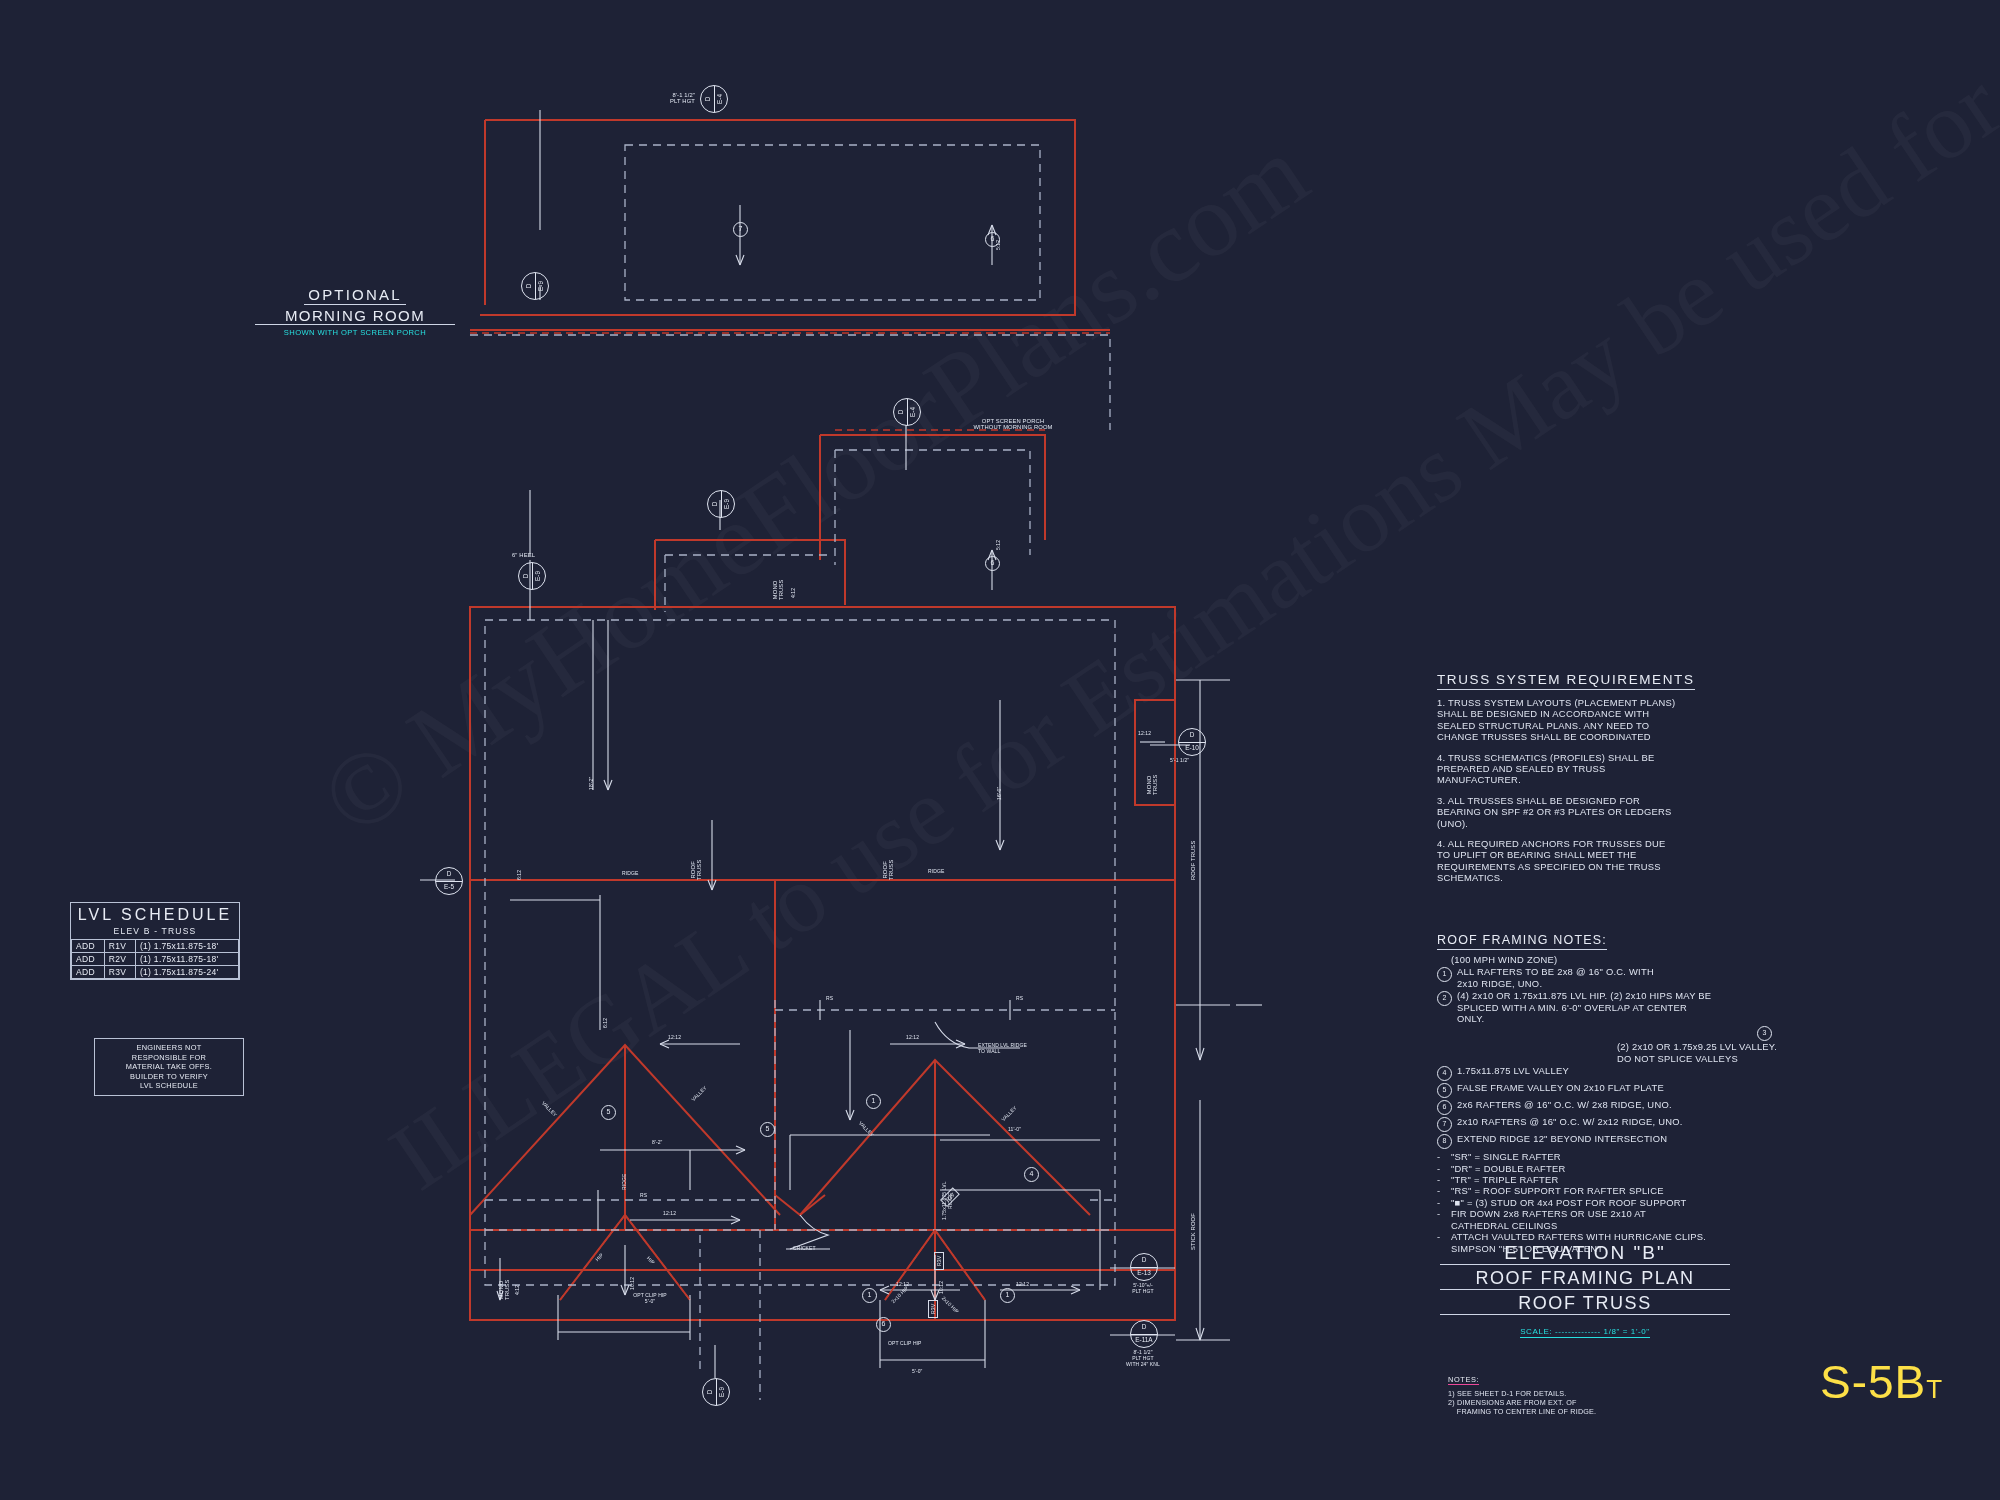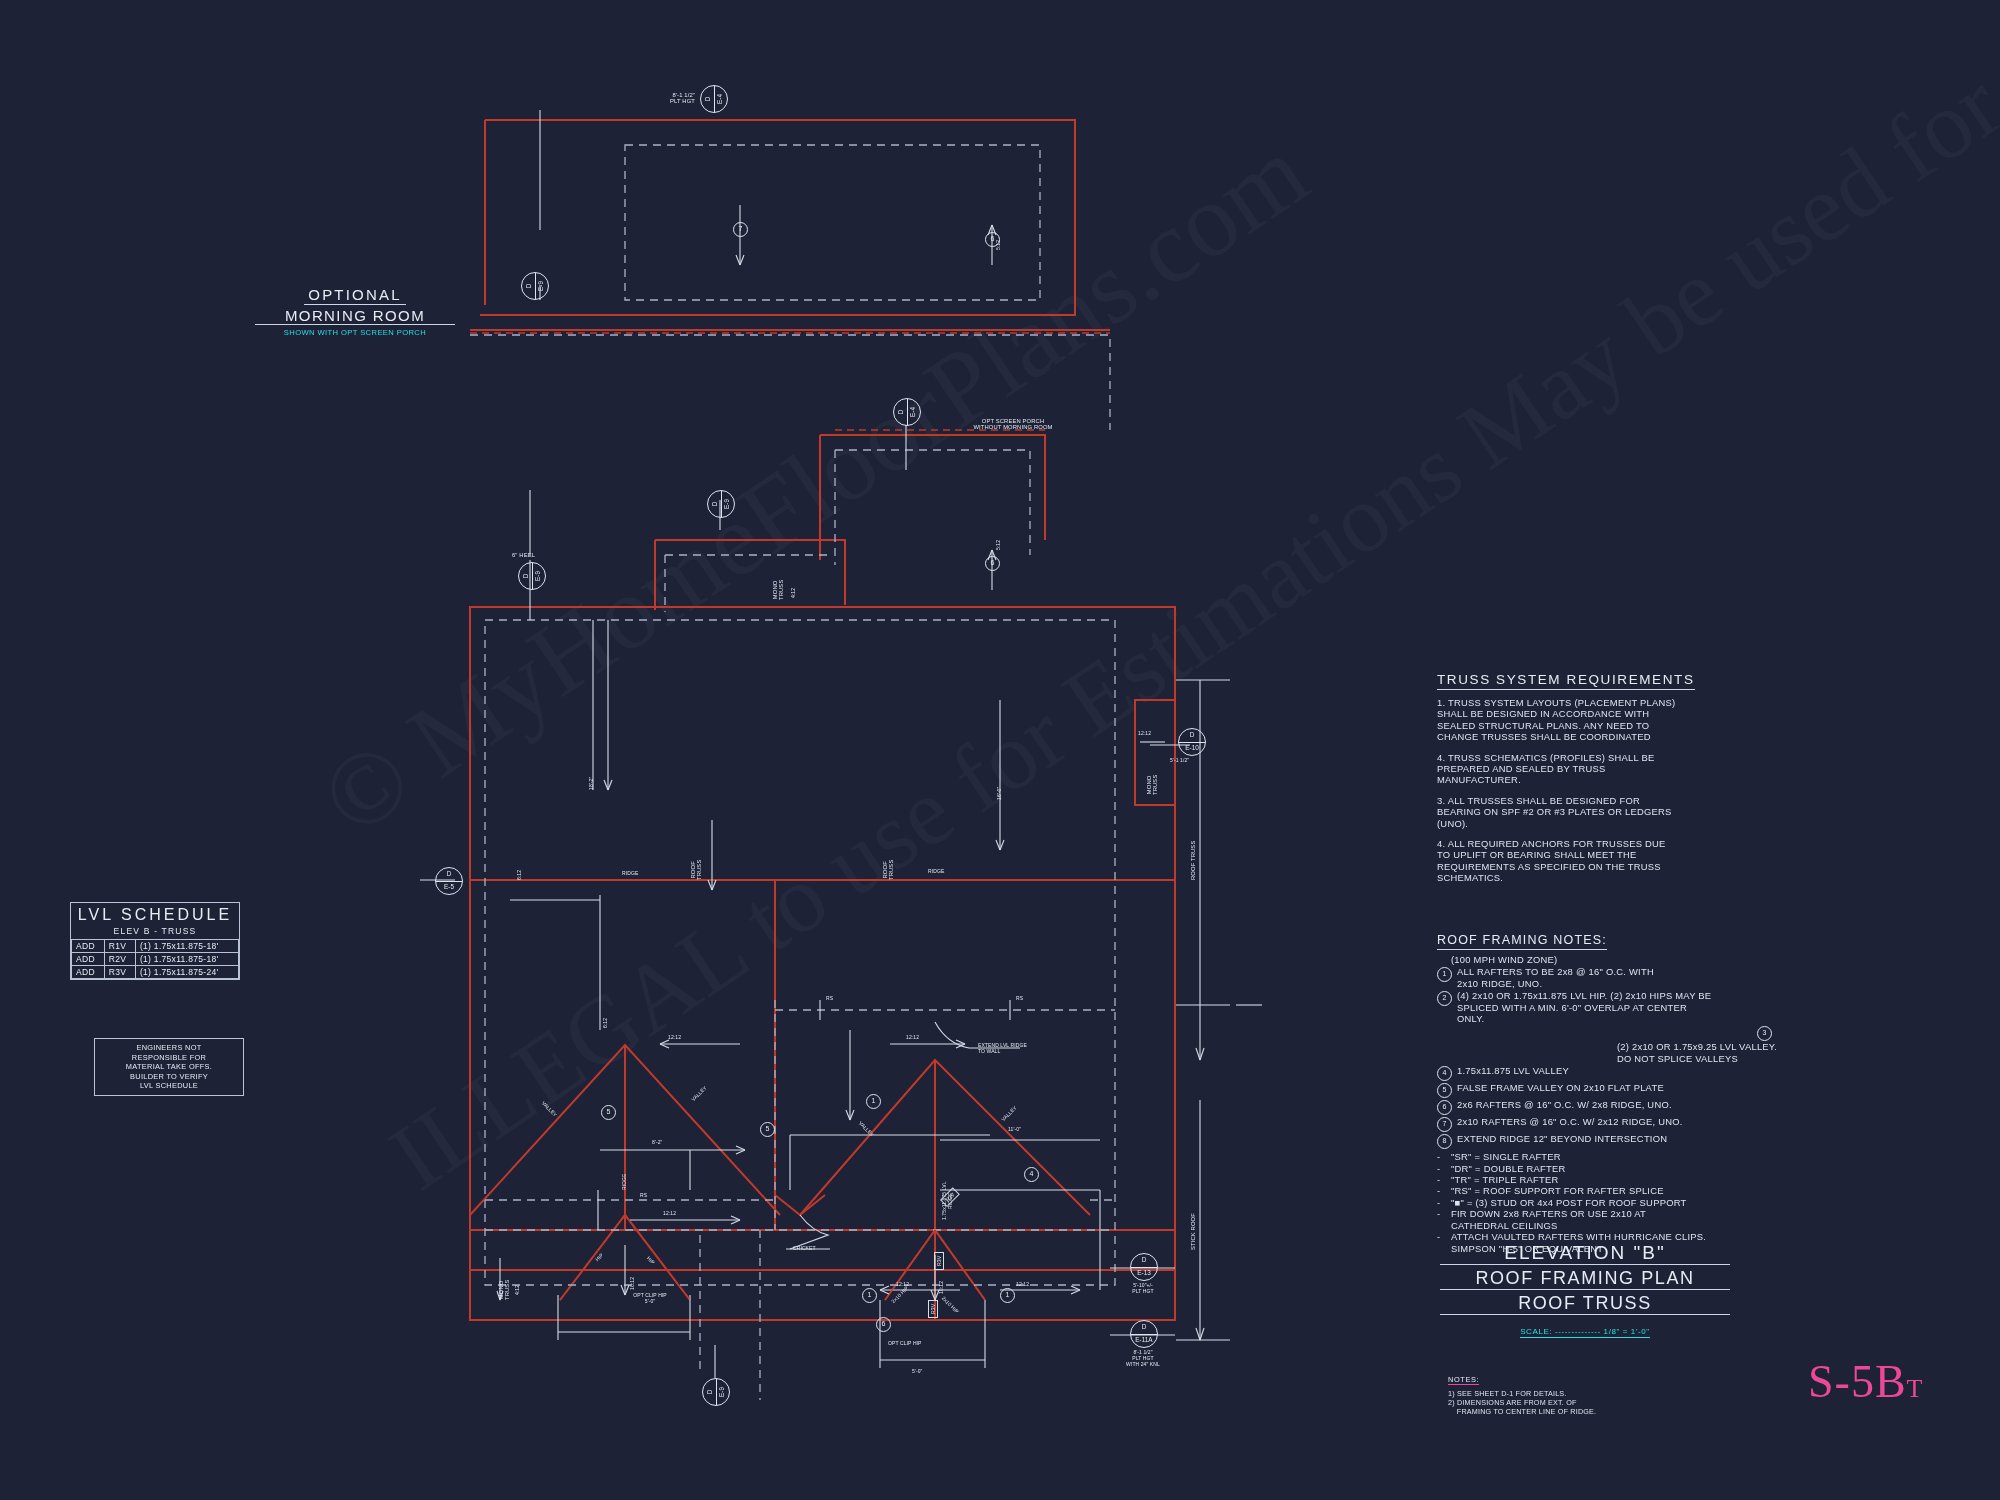--- a/index.html
+++ b/index.html
@@ -26,21 +26,21 @@
   .tiny{font-size:7.2px;letter-spacing:.2px;color:#dfe4f0;}
   .micro{font-size:5.8px;letter-spacing:.15px;color:#e3e8f3;}
   .nano{font-size:5.0px;letter-spacing:.1px;color:#e3e8f3;}
   .cyan{color:#27e0e0;}
 
   
   .ttl{font-size:19px;letter-spacing:2px;text-align:center;border-bottom:1px solid #cfd6e6;}
   .ttl2{font-size:18px;letter-spacing:1.6px;text-align:center;border-bottom:1px solid #cfd6e6;}
   .scale-line{font-size:8px;letter-spacing:.6px;text-align:center;border-bottom:1px solid #27e0e0;
               display:inline-block;padding-bottom:1px;}
-  .sheetno{font-family:Liberation Serif, serif;font-size:46px;color:#ec4899;letter-spacing:1px;}
+  .sheetno{font-family:Liberation Sans, sans-serif;font-size:46px;color:#fde047;letter-spacing:1px;margin-left:12px;}
   .sheetno small{font-size:26px;}
 
   
   table.grid{border-collapse:collapse;}
   table.grid td{border:1px solid #b9c2d6;padding:1px 4px;font-size:8.5px;
     color:#e8ecf5;letter-spacing:.3px;white-space:nowrap;}
   .sched-wrap{position:absolute;border:1px solid #b9c2d6;background:transparent;}
   .sched-title{font-size:16px;letter-spacing:3px;text-align:center;padding-top:3px;}
   .sched-sub{font-size:8.5px;letter-spacing:1.2px;text-align:center;padding:2px 0 3px 0;}
   .eng-box{position:absolute;border:1px solid #b9c2d6;text-align:center;

